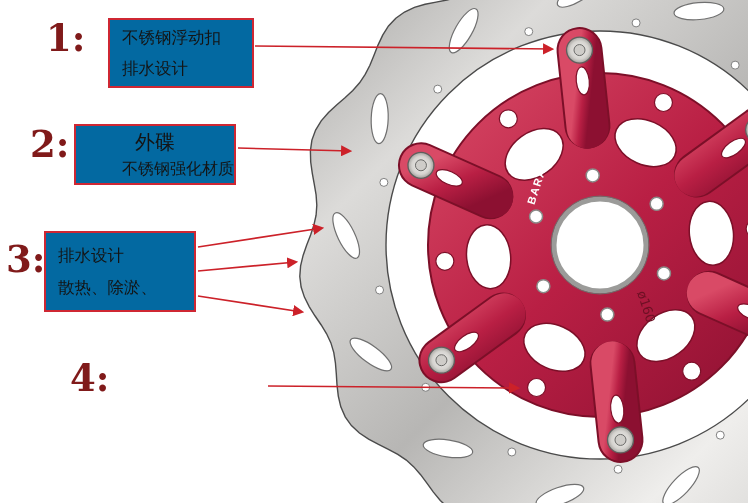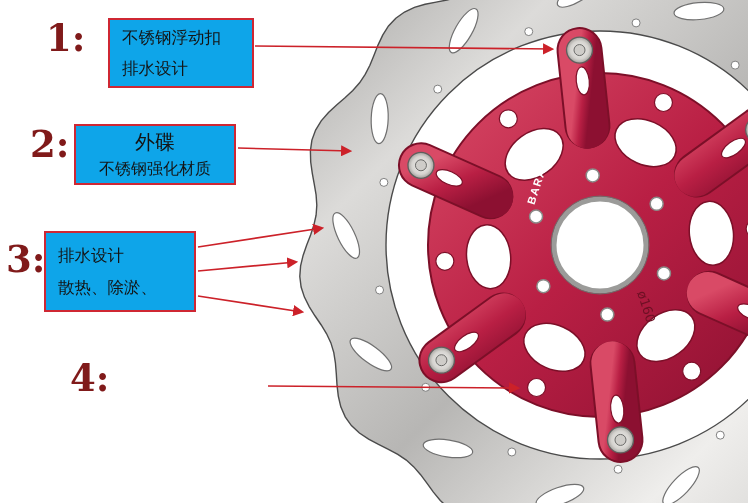--- a/index.html
+++ b/index.html
@@ -6,26 +6,26 @@
   .canvas{
     position:relative;width:748px;height:503px;background:#fff;overflow:hidden;
     font-family:"DejaVu Sans","Liberation Sans",sans-serif;
   }
   .canvas svg{position:absolute;left:0;top:0;}
   .num{
     position:absolute;font-family:"DejaVu Serif","Liberation Serif",serif;
     font-weight:700;font-size:37px;line-height:1;color:#801a1a;
   }
   .callout-box{
-    position:absolute;border:2px solid #cf2733;background:#0ea5e9;color:#141414;
+    position:absolute;border:2px solid #cf2733;background:#0369a1;color:#141414;
     box-sizing:border-box;display:flex;flex-direction:column;justify-content:center;
   }
   .callout-box .line{font-size:16.5px;line-height:1.9;padding:0 12px;white-space:nowrap;}
   .callout-box .title{font-size:20px;line-height:1.45;text-align:center;white-space:nowrap;}
-  .callout-box .sub{font-size:16px;line-height:1.45;text-align:center;white-space:nowrap;}
+  .callout-box .sub{font-size:16px;line-height:1.45;text-align:right;white-space:nowrap;}
 </style>
 </head>
 <body>
 
 <div class="canvas">
 
   <svg width="748" height="503" viewBox="0 0 748 503">
     <defs>
       <linearGradient id="gSteel" x1="0" y1="0" x2="1" y2="1">
         <stop offset="0" stop-color="#9e9d9b"></stop>

